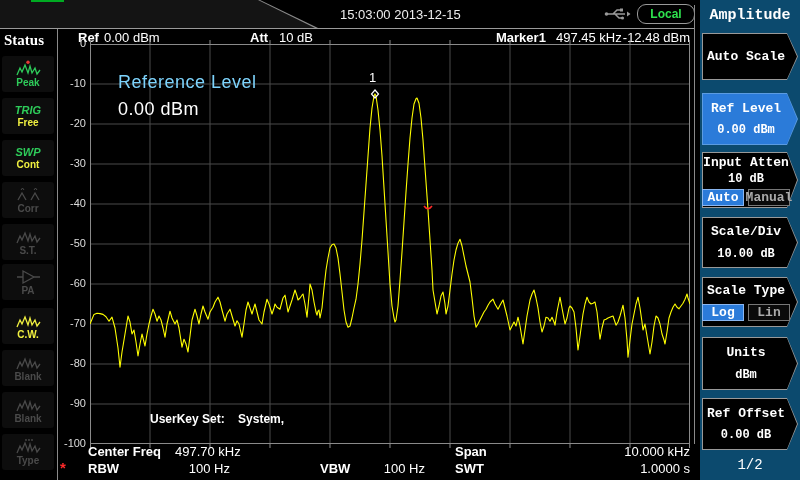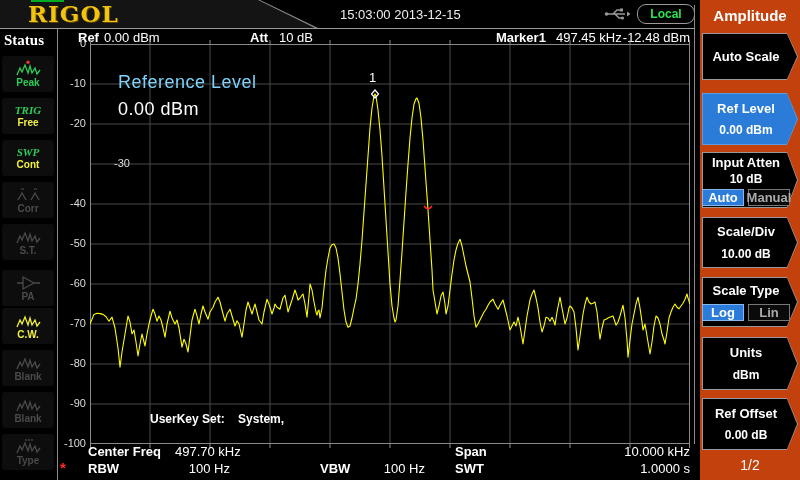--- a/index.html
+++ b/index.html
@@ -22,38 +22,38 @@
   #local-badge span{color:#2ee24e;font-size:12px;font-weight:bold;}
   #topbar-sep{position:absolute;left:0;top:28px;width:694px;height:1px;background:#9a9a9a;}
   #vline-main-right{position:absolute;left:694px;top:5px;width:1px;height:439px;background:#8a8a8a;}
   
   #status-panel{position:absolute;left:0;top:29px;width:57px;height:451px;}
   #status-title{position:absolute;left:4px;top:3px;font-size:15px;font-weight:bold;color:#fff;font-family:Liberation Serif, serif;}
   #vline-status{position:absolute;left:57px;top:29px;width:1px;height:451px;background:#8a8a8a;}
   .sitem{position:absolute;left:2px;width:52px;height:36px;background:#0d0d0d;border-radius:3px;
     display:flex;flex-direction:column;align-items:center;justify-content:center;}
   .sitem .s-label{font-size:10px;font-weight:bold;line-height:11px;}
-  .sitem .s-top{font-family:Liberation Serif, serif;font-style:italic;font-weight:bold;font-size:11px;line-height:13px;}
+  .sitem .s-top{font-family:Liberation Sans, sans-serif;font-style:italic;font-weight:bold;font-size:11px;line-height:13px;}
   .sitem svg{display:block;}
   
   .info-label{font-weight:bold;font-size:13px;color:#fff;}
   .info-value{font-size:13px;color:#fff;}
   
   #plot-svg{position:absolute;left:90px;top:40px;}
   .ylabel{position:absolute;left:40px;width:46px;text-align:right;font-size:11px;color:#ddd;}
   #annot1{position:absolute;left:118px;top:72px;font-size:18px;color:#7dd3fc;letter-spacing:0.5px;}
   #annot2{position:absolute;left:118px;top:99px;font-size:18px;color:#fff;letter-spacing:0.5px;}
   #marker-num{position:absolute;left:369px;top:70px;font-size:13px;color:#fff;}
   #userkey{position:absolute;left:150px;top:412px;font-size:12px;font-weight:bold;color:#fff;white-space:pre;}
   
   .ft-label{font-weight:bold;font-size:13px;color:#fff;}
   .ft-value{font-size:13px;color:#fff;}
   #uncal-star{position:absolute;left:60px;top:459px;color:#ff2a2a;font-size:15px;font-weight:bold;}
   
-  #menu-panel{position:absolute;left:700px;top:0;width:100px;height:480px;background:#c2410c;}
+  #menu-panel{position:absolute;left:700px;top:0;width:100px;height:480px;background:#0c4a6e;font-family:Liberation Mono, monospace;}
   #menu-title{position:absolute;left:0;top:7px;width:100px;text-align:center;font-size:15px;font-weight:bold;}
   #menu-page{position:absolute;left:0;top:457px;width:100px;text-align:center;font-size:14px;color:#fff;}
   .mbtn{position:absolute;left:2px;width:96px;}
   .mbtn-edge{position:absolute;left:0;top:0;right:0;bottom:0;
     clip-path:polygon(0 0,calc(100% - 11px) 0,100% 50%,calc(100% - 11px) 100%,0 100%);}
   .mbtn-face{position:absolute;left:1px;top:1px;right:1px;bottom:1px;
     clip-path:polygon(0 0,calc(100% - 10px) 0,100% 50%,calc(100% - 10px) 100%,0 100%);}
   .mbtn-content{position:absolute;left:0;top:0;right:8px;bottom:0;display:flex;flex-direction:column;
     align-items:center;justify-content:space-evenly;}
   .mbtn-label{font-size:13px;font-weight:bold;color:#fff;white-space:nowrap;}
@@ -66,21 +66,20 @@
   .submenu-arrow{position:absolute;right:12px;bottom:16px;width:0;height:0;
     border-top:5px solid transparent;border-bottom:5px solid transparent;border-left:7px solid #2b7bd9;}
 </style>
 </head>
 <body>
 
 <div id="screen">
 
   <div id="logo-plate-border"></div>
   <div id="logo-plate"></div>
-  <div id="logo-text">RIGOL</div>
   <div id="top-green-line"></div>
   <div id="clock">15:03:00 2013-12-15</div>
   <svg class="abs" style="left:603px;top:6px" width="28" height="16" viewBox="0 0 28 16">
     <g stroke="#999" stroke-width="1.5" fill="none">
       <circle cx="3.5" cy="8" r="1.8" fill="#999" stroke="none"></circle>
       <path d="M4 8 H22 M10 8 L14 4 H17 M12 8 L16 12 H19"></path>
       <rect x="17" y="2.5" width="3" height="3" fill="#999" stroke="none"></rect>
       <circle cx="19.5" cy="12" r="1.6" fill="#999" stroke="none"></circle>
       <path d="M22 8 l4 0 M24 5.5 L27.5 8 L24 10.5 Z" fill="#999" stroke="none"></path>
     </g>
@@ -121,21 +120,21 @@
           <div class="s-label" style="color: rgb(74, 74, 74);">Corr</div>
         </div>
         <div class="sitem" style="top: 195px;">
           <span style="color: rgb(74, 74, 74);">
             <svg width="25" height="17" viewBox="0 0 25 17">
               <polyline points="1,15 4,8 6,12 9,5 12,13 14,6 16,13 19,8 21,14 24,10" fill="none" stroke="currentColor" stroke-width="1.3"></polyline>
             </svg>
           </span>
           <div class="s-label" style="color: rgb(74, 74, 74);">S.T.</div>
         </div>
-        <div class="sitem" style="top: 241px;">
+        <div class="sitem" style="top: 235px;">
           <span style="color: rgb(74, 74, 74);">
             <svg width="25" height="17" viewBox="0 0 25 17">
               <path d="M1,9 h6 M18,9 h6 M7,3 v12 l11,-6 z" fill="none" stroke="currentColor" stroke-width="1.3"></path>
             </svg>
           </span>
           <div class="s-label" style="color: rgb(74, 74, 74);">PA</div>
         </div>
         <div class="sitem" style="top: 279px;">
           <span style="color: rgb(240, 240, 64);">
             <svg width="25" height="17" viewBox="0 0 25 17">
@@ -226,21 +225,21 @@
       <line x1="599.5" y1="400" x2="599.5" y2="404" stroke="#8a8a8a"></line>
       <rect x="0.5" y="0.5" width="599" height="399" fill="none" stroke="#8a8a8a" stroke-width="1"></rect>
       <polyline points="0.0,280.0 4.0,270.4 7.0,269.2 10.0,269.6 13.0,270.4 16.0,272.8 19.0,277.2 22.0,273.2 25.0,284.0 28.0,304.0 30.0,323.2 32.0,308.0 35.0,290.0 38.0,272.0 40.0,278.0 42.0,290.0 44.0,286.0 46.0,298.0 48.0,312.0 50.0,300.0 52.0,290.0 54.0,298.0 55.0,302.0 57.0,290.0 59.0,280.0 61.0,272.0 63.0,265.2 65.0,270.0 67.0,277.2 69.0,272.0 71.0,276.0 73.0,284.0 75.0,293.2 77.0,280.0 80.0,267.2 82.0,274.0 85.0,280.0 87.0,276.0 89.0,284.0 92.0,303.2 94.0,295.2 96.0,300.0 98.0,308.0 100.0,292.0 102.0,276.0 105.0,265.2 107.0,272.0 109.0,280.0 111.0,270.0 113.0,262.0 115.0,268.0 118.0,275.2 120.0,268.0 123.0,263.2 125.0,258.0 128.0,253.2 130.0,258.0 132.0,266.0 135.0,277.2 137.0,270.0 140.0,265.2 142.0,272.0 145.0,282.0 147.0,276.8 149.0,280.0 152.0,293.2 154.0,280.0 156.0,266.0 158.0,258.0 160.0,264.0 162.0,270.0 164.0,263.2 165.0,260.0 167.0,268.0 169.0,276.0 172.0,280.0 174.0,268.0 177.0,255.2 179.0,260.0 182.0,270.0 184.0,264.0 185.0,260.0 187.0,263.2 190.0,265.2 193.0,254.0 195.0,251.2 197.0,262.0 198.0,268.0 200.0,262.0 202.0,256.0 205.0,246.0 207.0,252.0 208.0,256.0 210.0,254.0 212.0,251.2 213.0,250.0 215.0,260.0 217.0,273.2 219.0,252.0 220.0,240.0 222.0,246.0 224.0,258.0 226.0,268.0 227.0,271.2 228.0,267.2 229.0,266.0 230.0,274.0 232.0,264.0 234.0,244.0 236.0,226.0 238.0,214.0 240.0,204.0 242.0,200.8 244.0,200.0 246.0,204.0 248.0,214.0 250.0,230.0 252.0,248.0 254.0,266.0 256.0,278.0 258.0,283.2 260.0,282.0 262.0,274.0 264.0,264.0 266.0,255.2 268.0,240.0 270.0,220.0 272.0,196.0 274.0,168.0 276.0,140.0 278.0,112.0 280.0,84.0 282.0,64.0 284.0,52.0 285.0,49.9 286.0,52.0 288.0,66.0 290.0,86.0 292.0,112.0 294.0,144.0 296.0,176.0 298.0,208.0 300.0,240.0 302.0,262.0 304.0,274.0 305.0,278.0 306.0,276.0 308.0,262.0 310.0,236.0 312.0,208.0 314.0,178.0 316.0,148.0 318.0,120.0 320.0,94.0 322.0,74.0 324.0,60.0 326.0,54.8 327.0,54.0 329.0,59.2 331.0,74.0 333.0,96.0 335.0,124.0 337.0,152.0 338.0,166.0 340.0,196.0 342.0,226.0 343.0,246.0 345.0,258.0 347.0,270.0 349.0,262.0 351.0,252.0 353.0,248.0 355.0,260.0 356.0,270.0 358.0,262.0 360.0,246.0 362.0,230.0 364.0,216.0 366.0,206.0 368.0,199.2 370.0,195.2 372.0,202.0 374.0,212.0 376.0,222.0 378.0,230.0 380.0,238.0 382.0,254.0 384.0,272.0 386.0,283.2 388.0,280.0 390.0,276.0 392.0,272.0 394.0,268.0 396.0,265.2 398.0,261.2 400.0,258.0 403.0,255.2 405.0,260.0 408.0,265.2 410.0,261.2 413.0,256.0 415.0,264.0 417.0,272.0 420.0,286.0 422.0,282.0 424.0,278.0 426.0,282.0 428.0,273.2 430.0,282.0 433.0,300.0 435.0,286.0 437.0,272.0 440.0,256.0 442.0,250.0 444.0,246.0 446.0,254.0 448.0,264.0 450.0,278.0 452.0,288.0 454.0,282.0 456.0,273.2 458.0,274.0 460.0,277.2 462.0,273.2 464.0,278.0 465.0,281.2 467.0,268.0 470.0,253.2 472.0,264.0 475.0,280.0 477.0,274.0 479.0,264.0 480.0,262.0 482.0,264.0 484.0,268.0 486.0,284.0 488.0,306.0 490.0,292.0 493.0,270.0 495.0,260.0 497.0,253.2 499.0,258.0 501.0,260.0 503.0,259.2 505.0,258.0 507.0,268.0 510.0,295.2 512.0,284.0 514.0,276.0 516.0,275.2 518.0,274.0 521.0,272.8 523.0,272.0 525.0,278.0 526.0,281.2 528.0,278.0 530.0,272.0 533.0,261.2 535.0,274.0 537.0,296.0 538.0,313.2 540.0,296.0 542.0,280.0 544.0,270.0 546.0,260.0 548.0,253.2 550.0,264.0 552.0,278.0 553.0,286.0 555.0,280.0 557.0,292.0 560.0,310.0 562.0,298.0 564.0,282.0 566.0,272.0 568.0,274.0 570.0,280.0 572.0,290.0 574.0,296.0 575.0,300.0 577.0,288.0 579.0,274.0 581.0,268.0 583.0,263.2 585.0,260.0 587.0,263.2 589.0,264.8 591.0,262.0 593.0,259.2 595.0,255.2 597.0,250.0 598.0,254.0 600.0,260.0" fill="none" stroke="#ffff00" stroke-width="1.1" stroke-linejoin="round"></polyline>
       <path d="M0,-4 L3.5,0 L0,4 L-3.5,0 Z" fill="none" stroke="#ffffff" stroke-width="1.2" transform="translate(285,50)"></path>
       <path d="M-4,-2 Q0,3.5 4,-2" fill="none" stroke="#ff2a2a" stroke-width="1.5" transform="translate(338,164)"></path>
     </svg>
   <div id="ylabels">
       <div class="ylabel" style="top: 37px;">0</div>
       <div class="ylabel" style="top: 77px;">-10</div>
       <div class="ylabel" style="top: 117px;">-20</div>
-      <div class="ylabel" style="top: 157px; padding-left: 44px;">-30</div>
+      <div class="ylabel" style="top: 157px;">-30</div>
       <div class="ylabel" style="top: 197px;">-40</div>
       <div class="ylabel" style="top: 237px;">-50</div>
       <div class="ylabel" style="top: 277px;">-60</div>
       <div class="ylabel" style="top: 317px;">-70</div>
       <div class="ylabel" style="top: 357px;">-80</div>
       <div class="ylabel" style="top: 397px;">-90</div>
       <div class="ylabel" style="top: 437px;">-100</div>
     </div>
   <div id="annot1">Reference Level</div>
   <div id="annot2">0.00 dBm</div>

